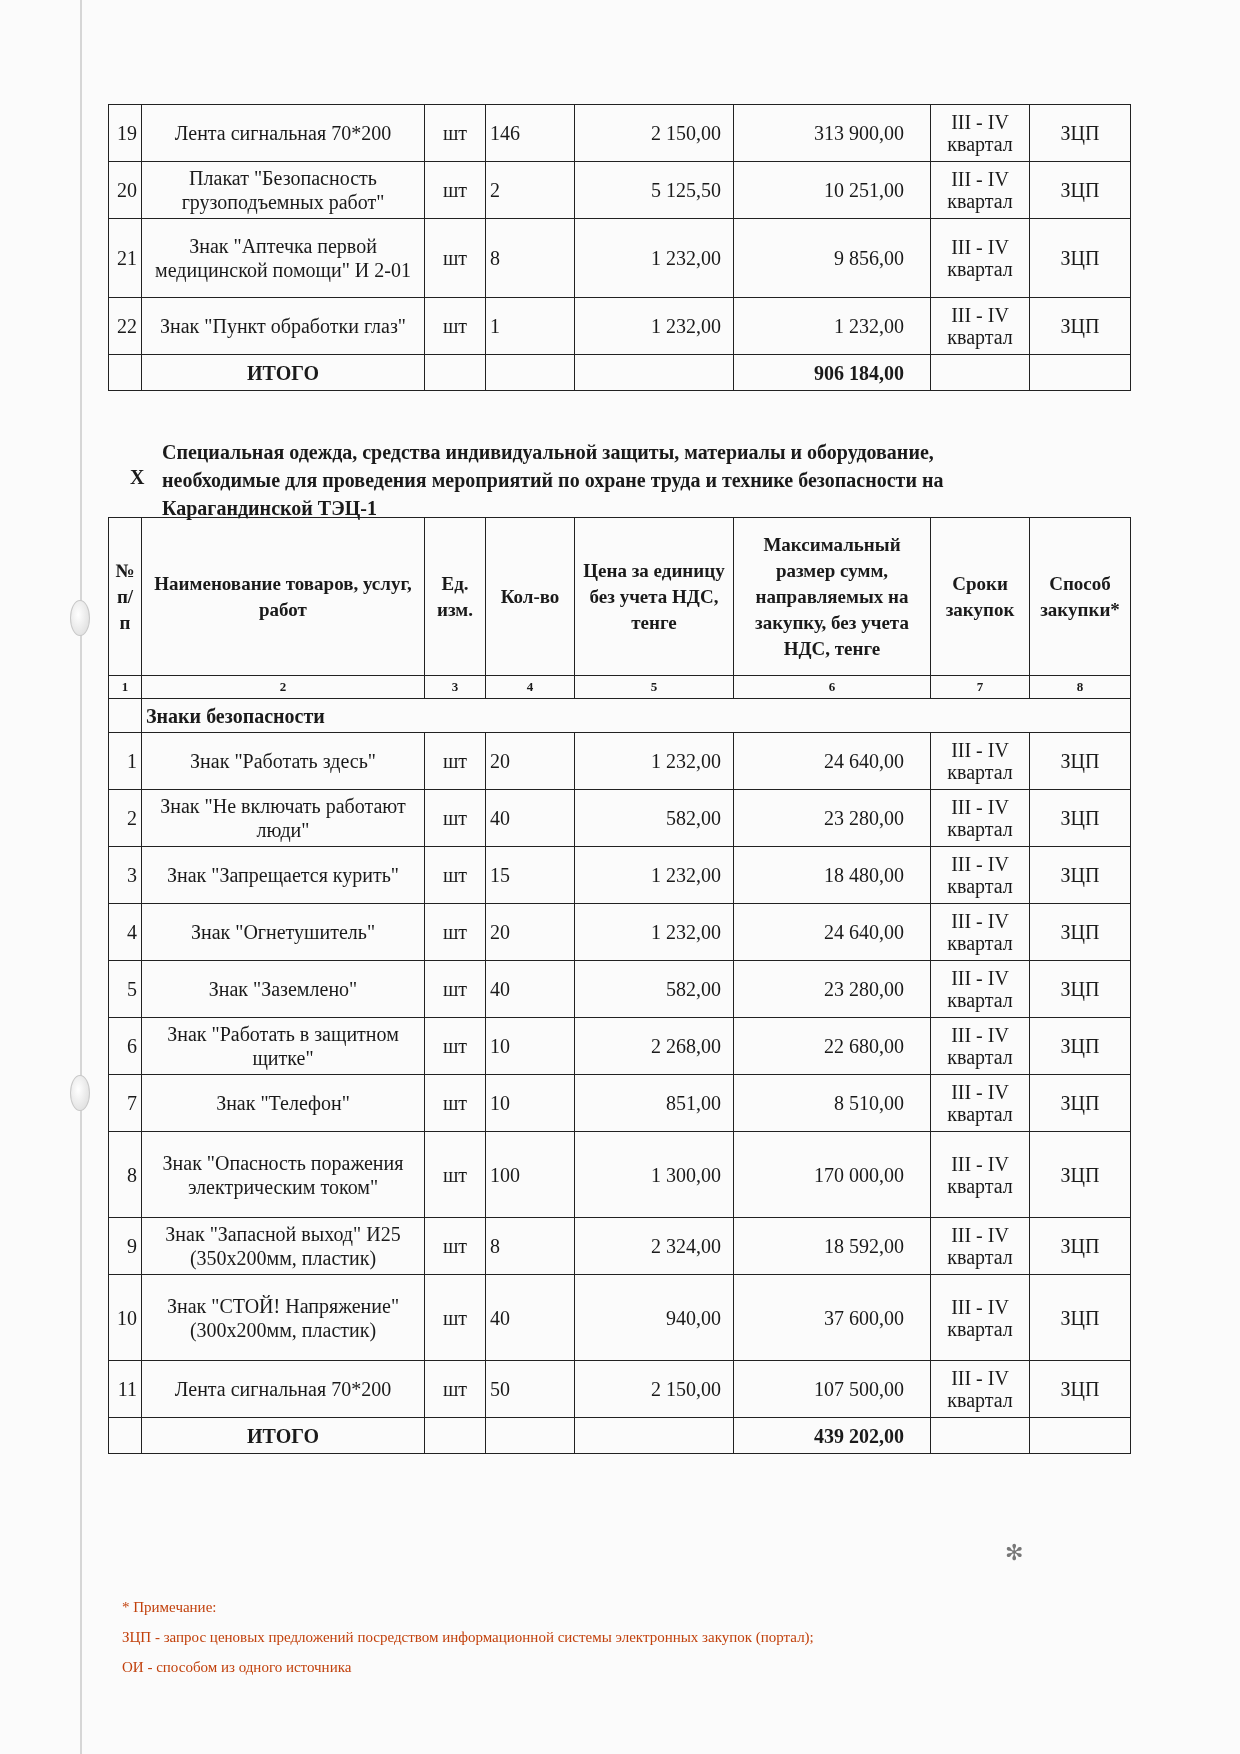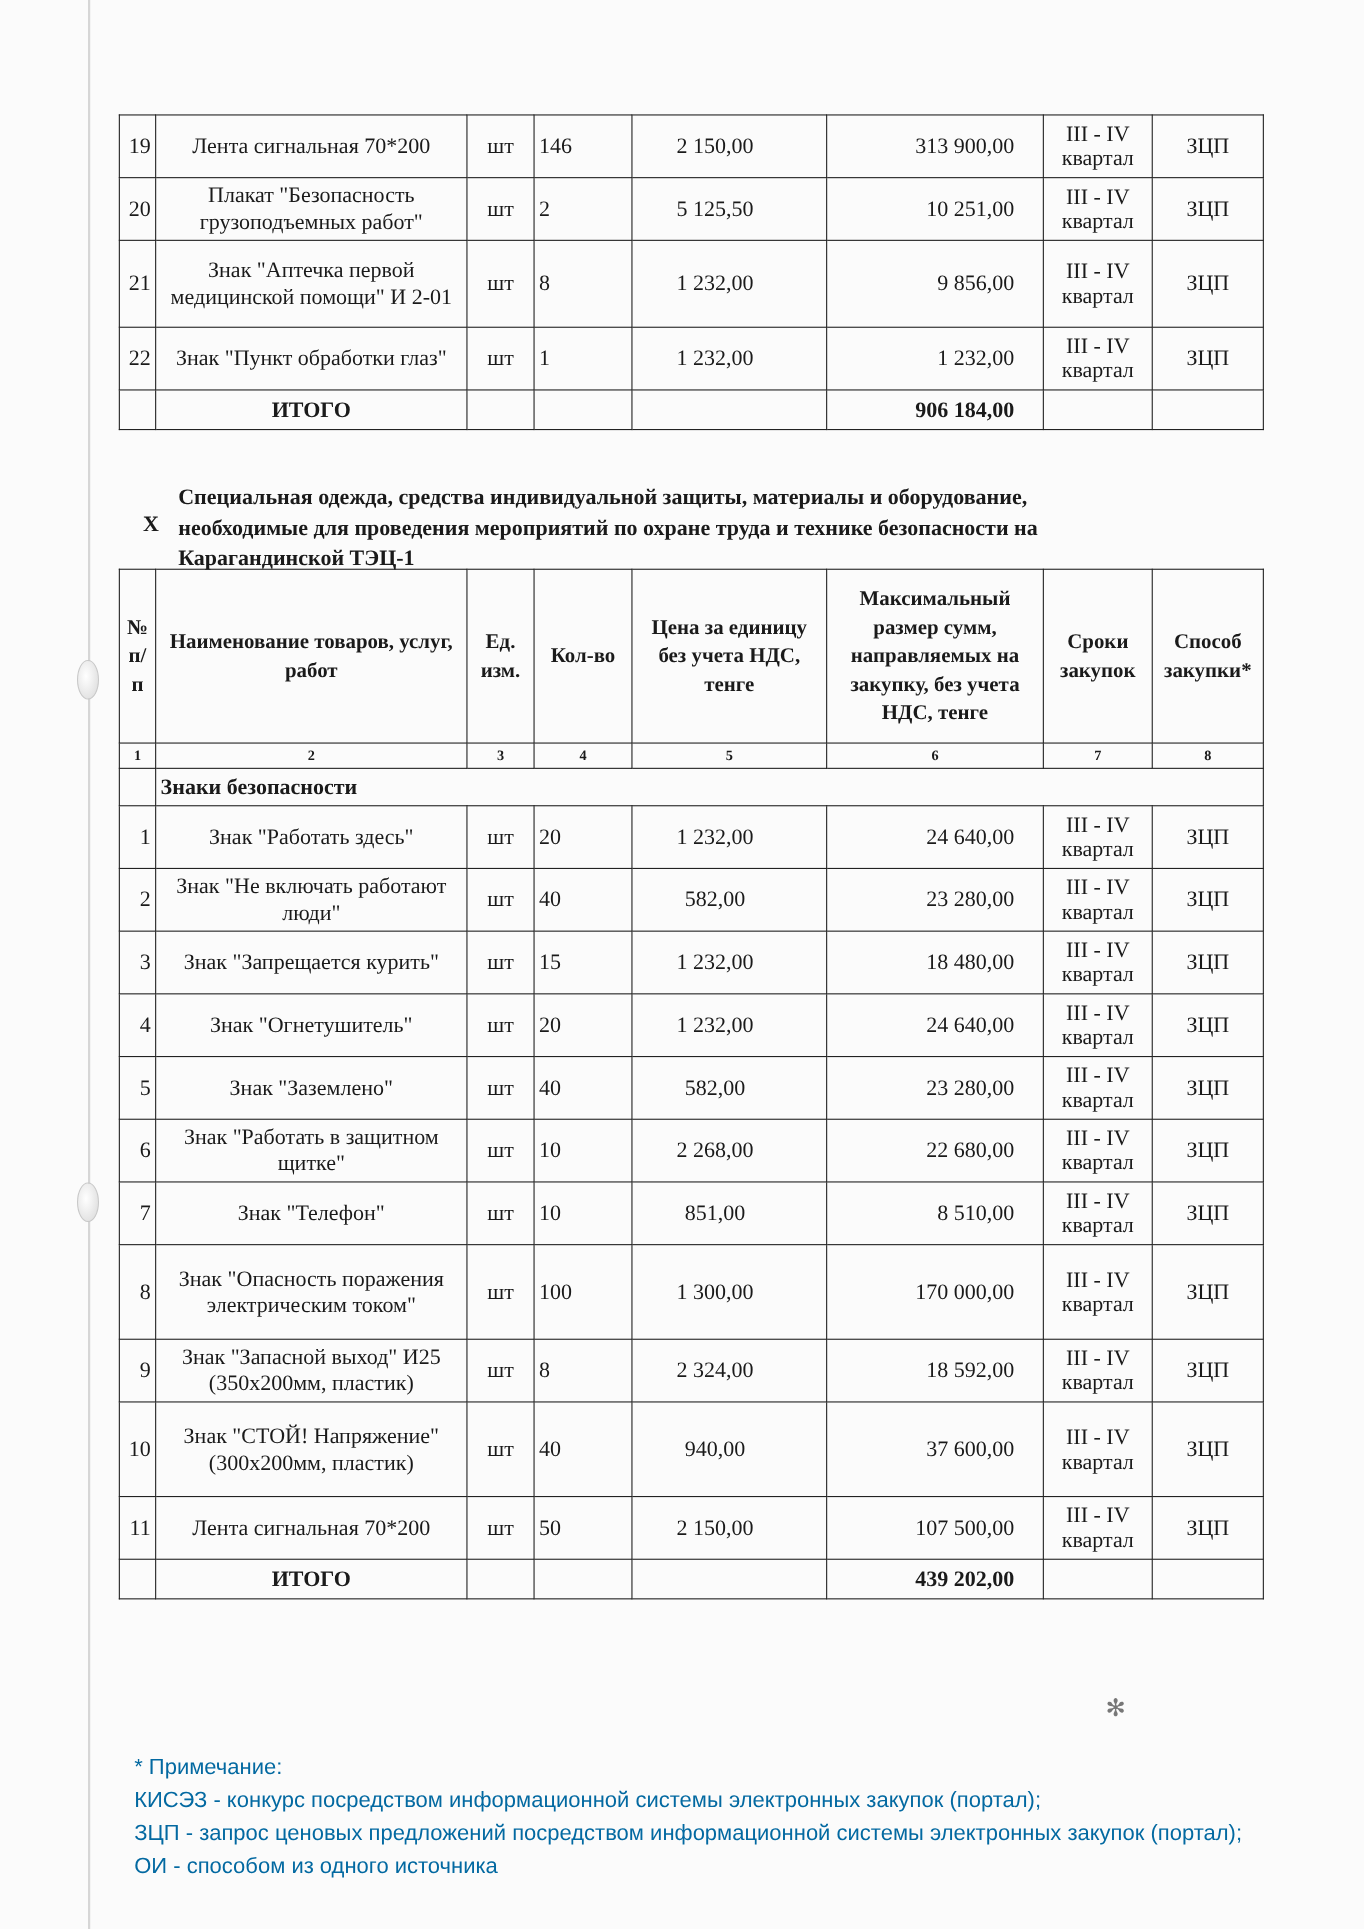--- a/index.html
+++ b/index.html
@@ -7,30 +7,30 @@
          font-family:"Liberation Serif", serif; color:#1a1a1a; }
   .binder-line { position:absolute; left:80px; top:0; width:2px; height:1754px; background:#d6d6d6; }
   .punch { position:absolute; left:70px; width:18px; height:34px; border-radius:50%;
            background:radial-gradient(ellipse at 40% 40%, #ffffff, #d8d8d8); border:1px solid #c8c8c8; }
   table { border-collapse:collapse; position:absolute; left:108px; table-layout:fixed; }
   td, th { border:1.5px solid #222; font-size:20px; line-height:24px; padding:0 4px; vertical-align:middle; }
   .c1{width:24px;text-align:right;}
   .c2{width:274px;text-align:center;}
   .c3{width:52px;text-align:center;}
   .c4{width:80px;text-align:left;}
-  .c5{width:142px;text-align:center;padding-right:30px;}
+  .c5{width:142px;text-align:right;padding-right:12px;}
   .c6{width:166px;text-align:right;padding-right:26px;}
   .c7{width:90px;text-align:center;line-height:22px;}
   .c8{width:92px;text-align:center;}
   .bold { font-weight:bold; }
   .hdr th { font-weight:bold; font-size:19px; line-height:26px; text-align:center; }
   .idx td { font-size:13px; font-weight:bold; text-align:center; height:22px; line-height:16px; padding:0; }
   .section-title { position:absolute; left:162px; top:438px; width:880px; font-weight:bold; font-size:20px; line-height:28px; }
   .section-num { position:absolute; left:130px; top:466px; font-weight:bold; font-size:20px; }
-  .note { position:absolute; left:122px; top:1592px; font-family:Liberation Sans, sans-serif; font-size:20px; line-height:30px; color:#0369a1; }
+  .note { position:absolute; left:122px; top:1592px; font-family:Liberation Serif, serif; font-size:15px; line-height:30px; color:#c2410c; }
   .stamp { position:absolute; left:1005px; top:1540px; width:44px; height:30px; color:#777; font-size:22px; }
 </style>
 </head>
 <body>
 
 <div class="binder-line"></div>
 <div class="punch" style="top:600px"></div>
 <div class="punch" style="top:1075px"></div>
 
 <table id="top-table" style="top:104px">
@@ -239,16 +239,15 @@
         <td class="c7"></td>
         <td class="c8"></td>
       </tr>
     </tbody>
 </table>
 
 <div class="stamp">✻</div>
 
 <div class="note">
   <div>* Примечание:</div>
-  <div>КИСЭЗ - конкурс посредством информационной системы электронных закупок (портал);</div>
   <div>ЗЦП - запрос ценовых предложений посредством информационной системы электронных закупок (портал);</div>
   <div>ОИ - способом из одного источника</div>
 </div>
 
 </body></html>

